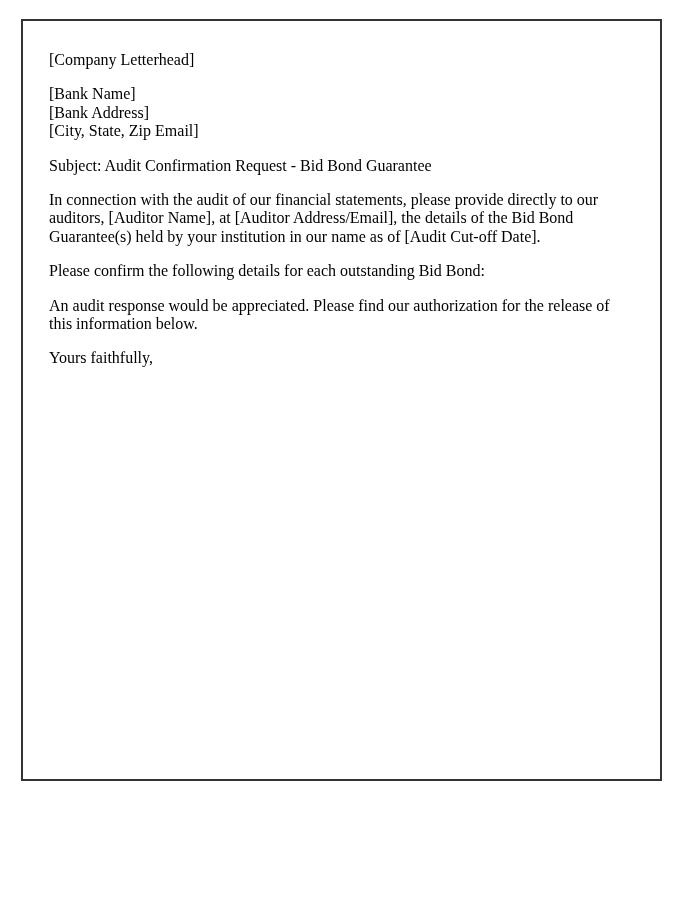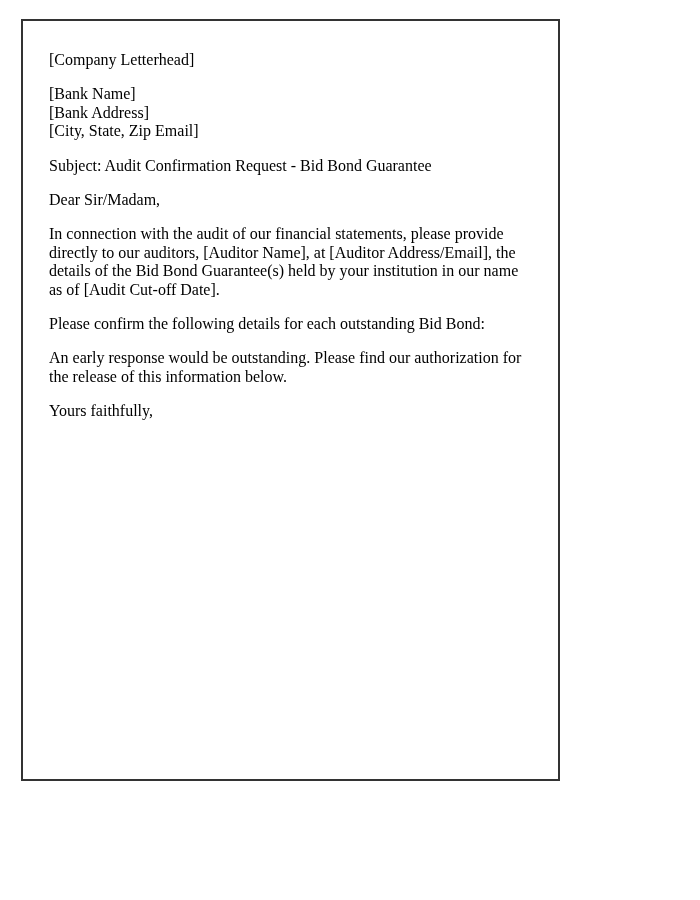--- a/index.html
+++ b/index.html
@@ -10,21 +10,21 @@
     font-family: "Liberation Serif", "DejaVu Serif", serif;
     font-size: 16px;
     color: #000000;
     line-height: 1.15;
     overflow: hidden;
   }
   .page {
     position: absolute;
     left: 21px;
     top: 19px;
-    width: 539px;
+    width: 641px;
     height: 762px;
     box-sizing: border-box;
     border: 2px solid #333333;
     background: #ffffff;
     padding: 14px 26px;
   }
   .page p {
     margin: 16px 0;
   }
   .page p.subject {
@@ -43,25 +43,24 @@
 <body>
 
 <div class="page">
   <p>[Company Letterhead]</p>
 
 
   <p><span>[Bank Name]</span><br><span>[Bank Address]</span><br><span>[City, State, Zip Email]</span></p>
 
   <p class="subject">Subject: Audit Confirmation Request - Bid Bond Guarantee</p>
 
-  <p>Dear Sir/Madam,</p>
 
   <p>In connection with the audit of our financial statements, please provide directly to our auditors, [Auditor Name], at [Auditor Address/Email], the details of the Bid Bond Guarantee(s) held by your institution in our name as of [Audit Cut-off Date].</p>
 
   <p>Please confirm the following details for each outstanding Bid Bond:</p>
 
 
 
-  <p>An early response would be outstanding. Please find our authorization for the release of this information below.</p>
+  <p>An audit response would be appreciated. Please find our authorization for the release of this information below.</p>
 
   <p>Yours faithfully,</p>
 
 </div>
 
 </body></html>

